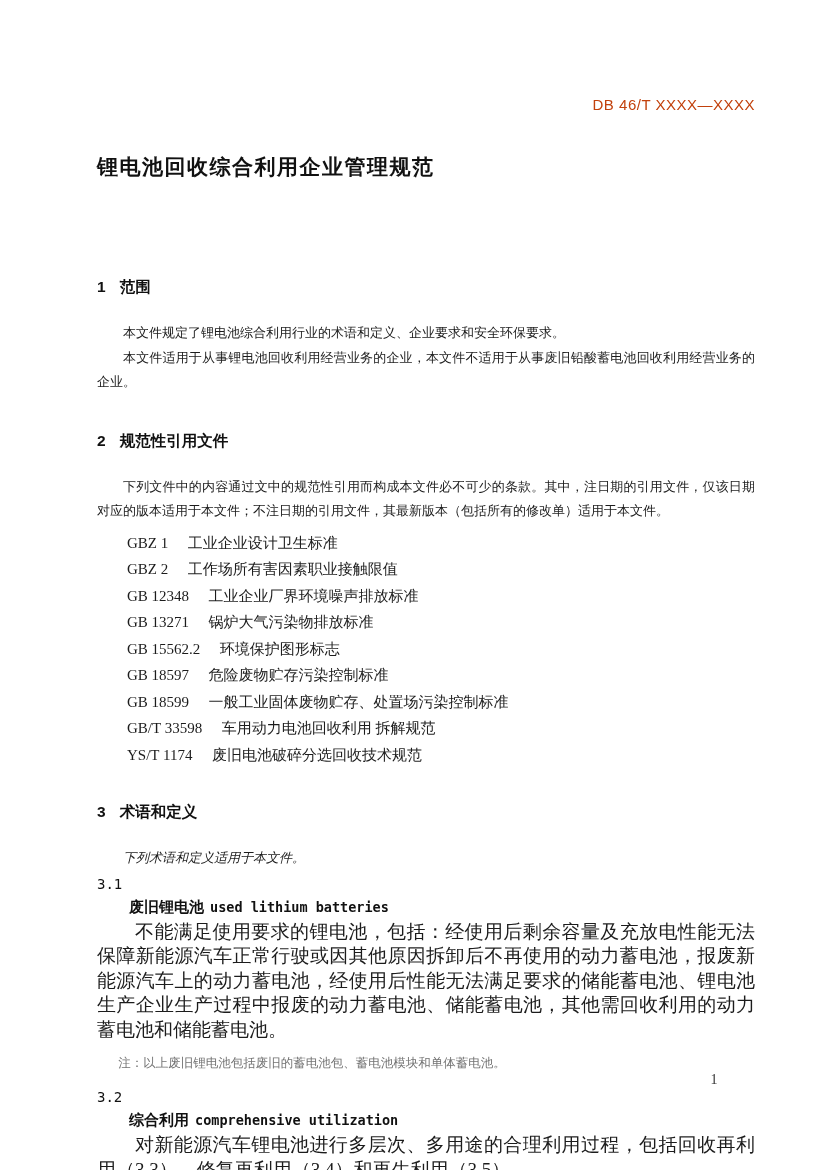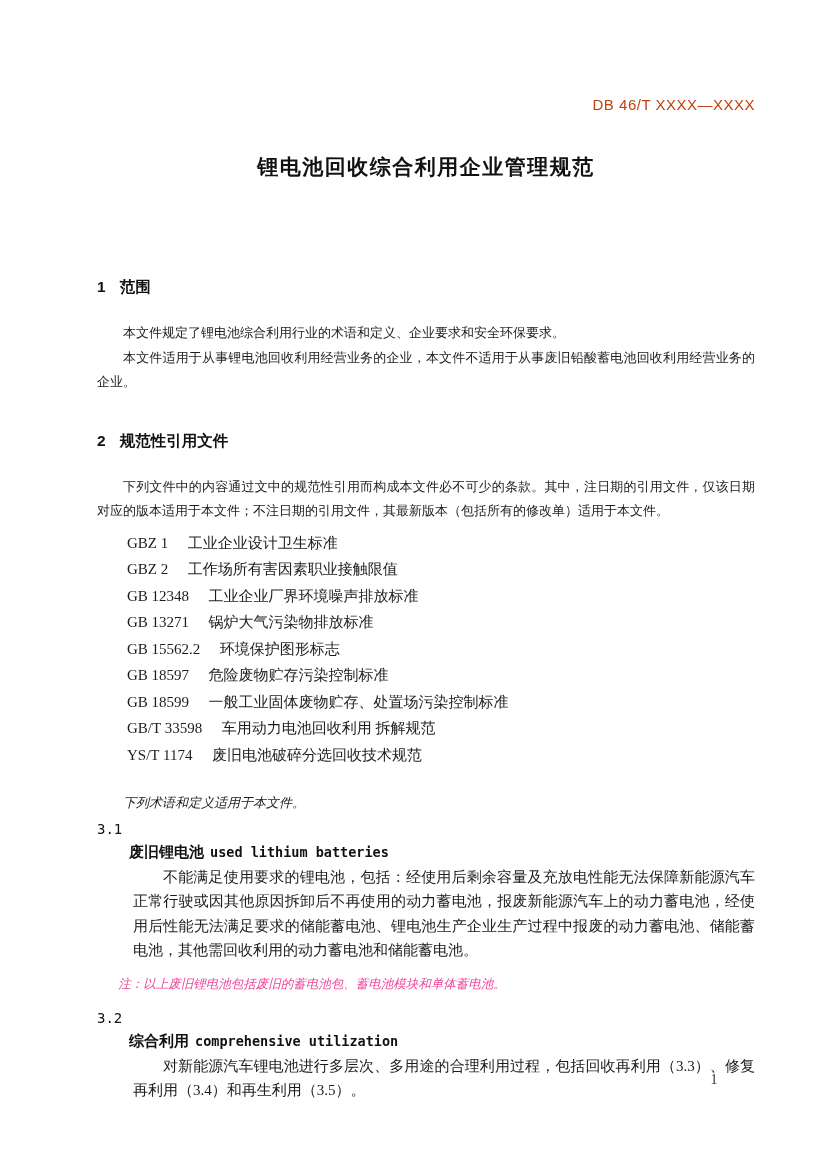--- a/index.html
+++ b/index.html
@@ -20,21 +20,21 @@
   }
   .doc-ref {
     text-align: right;
     font-family: Liberation Sans, sans-serif;
     font-size: 15px;
     letter-spacing: 0.5px;
     color: #c2410c;
   }
   .doc-title {
     margin-top: 40px;
-    text-align: center;
+    text-align: left;
     font-family: "Liberation Sans", "DejaVu Sans", sans-serif;
     font-weight: bold;
     font-size: 21px;
     letter-spacing: 1.5px;
     color: #111;
   }
   .section-heading {
     font-family: "Liberation Sans", "DejaVu Sans", sans-serif;
     font-weight: bold;
     font-size: 15.5px;
@@ -79,34 +79,32 @@
     color: #111;
   }
   .term-en {
     font-family: "DejaVu Sans Mono", monospace;
     font-weight: bold;
     font-size: 13.5px;
     margin-left: 6px;
     color: #111;
   }
   .term-def {
-    font-size: 15px;
+    font-size: 19px;
     line-height: 24.5px;
     text-align: justify;
     text-indent: 2em;
-    margin-left: 36px;
   }
   .term-note {
     margin-top: 12px;
     margin-bottom: 14px;
     padding-left: 1.7em;
     font-size: 12.5px;
     line-height: 18px;
-    color: #ec4899;
-    font-style: italic;
+    color: #737373;
   }
   .t-32 { margin-top: 14px; }
   .page-number {
     position: absolute;
     top: 1072px;
     left: 690px;
     width: 48px;
     text-align: center;
     font-size: 14px;
     color: #333;
@@ -155,20 +153,23 @@
       <span class="ref-code">GB 18599</span><span>一般工业固体废物贮存、处置场污染控制标准</span>
     </div>
     <div class="ref-item">
       <span class="ref-code">GB/T 33598</span><span>车用动力电池回收利用 拆解规范</span>
     </div>
     <div class="ref-item">
       <span class="ref-code">YS/T 1174</span><span>废旧电池破碎分选回收技术规范</span>
     </div>
   </div>
 
+  <div class="section-heading h-s3">
+    <span class="sec-num">3</span><span>术语和定义</span>
+  </div>
   <p class="para terms-intro">下列术语和定义适用于本文件。</p>
 
   <div class="term-block">
     <div class="term-number">3.1</div>
     <div class="term-line">
       <span class="term-zh">废旧锂电池</span><span class="term-en">used lithium batteries</span>
     </div>
     <p class="term-def">不能满足使用要求的锂电池，包括：经使用后剩余容量及充放电性能无法保障新能源汽车正常行驶或因其他原因拆卸后不再使用的动力蓄电池，报废新能源汽车上的动力蓄电池，经使用后性能无法满足要求的储能蓄电池、锂电池生产企业生产过程中报废的动力蓄电池、储能蓄电池，其他需回收利用的动力蓄电池和储能蓄电池。</p>
     <div class="term-note">注：以上废旧锂电池包括废旧的蓄电池包、蓄电池模块和单体蓄电池。</div>
   </div>

